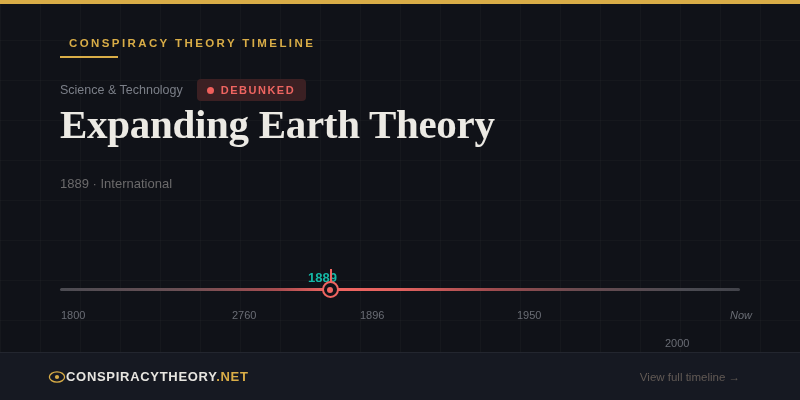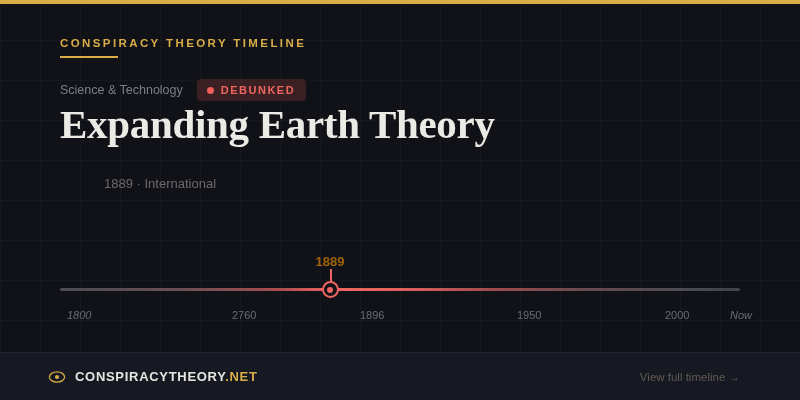--- a/index.html
+++ b/index.html
@@ -33,21 +33,21 @@
   #topbar {
     position:absolute; top:0; left:0;
     width:800px; height:4px;
     background:#d9ad47;
   }
 
   
   #content { position:absolute; left:60px; top:0; right:0; }
 
   #eyebrow {
-    position:absolute; left:0; top:37px;
+    position:absolute; left:9px; top:37px;
     font-size:11.5px; font-weight:bold;
     letter-spacing:2.4px;
     color:#d9ad47;
     white-space:nowrap;
   }
   #eyebrow-rule {
     position:absolute; left:0; top:56px;
     width:58px; height:2px;
     background:#d9ad47;
   }
@@ -86,21 +86,20 @@
     color:#eceae4;
     letter-spacing:-0.3px;
     white-space:nowrap;
   }
 
   #meta {
     position:absolute; left:0; top:176px;
     font-size:13px;
     color:#6b6a6b;
     white-space:nowrap;
-    margin-left:44px;
   }
 
   
   #timeline { position:absolute; left:60px; top:0; width:680px; }
 
   #track {
     position:absolute; top:288px; left:0;
     width:680px; height:3px;
     border-radius:2px;
     background:linear-gradient(to right,
@@ -129,45 +128,45 @@
     border:2px solid #ef6561;
     background:#101218;
   }
   #marker-core {
     position:absolute; left:-3px; top:286.5px;
     width:6px; height:6px;
     border-radius:50%;
     background:#ef6561;
   }
   #marker-year {
-    position:absolute; left:-22px; top:254px;
-    width:44px; text-align:center;
+    position:absolute; left:-22px; top:270px;
+    width:44px; text-align:left;
     font-size:13px; font-weight:bold;
-    color:#a16207;
+    color:#14b8a6;
     white-space:nowrap;
   }
 
   .tick {
     position:absolute; top:309px;
     font-size:11px;
     color:#6a6d75;
     white-space:nowrap;
   }
 
   
   #footer {
     position:absolute; left:0; bottom:0;
     width:800px; height:48px;
     background:#161922;
     border-top:1px solid #23262f;
     display:flex; align-items:center;
     justify-content:space-between;
     padding:0 60px 0 48px;
   }
-  #brand { display:flex; align-items:center; gap:9px; }
+  #brand { display:flex; align-items:center; gap:0; }
   #brand-icon { display:block; flex:none; }
   #brand-text {
     font-size:13px; font-weight:bold;
     letter-spacing:0.7px;
     color:#e7e5e0;
     white-space:nowrap;
   }
   #brand-tld { color:#d9ad47; }
   #footer-link {
     font-size:11.5px;
@@ -205,25 +204,25 @@
     <div id="track"></div>
 
     <div id="marker">
       <div id="marker-year">1889</div>
       <div id="marker-stem"></div>
       <div id="marker-ring"></div>
       <div id="marker-core"></div>
     </div>
 
     <div id="ticks">
-        <div class="tick" style="left: 7px; font-style: italic;">1800</div>
+        <div class="tick" style="left: 1px;">1800</div>
         <div class="tick" style="left: 172px;">2760</div>
         <div class="tick" style="left: 300px;">1896</div>
         <div class="tick" style="left: 457px;">1950</div>
-        <div class="tick" style="left: 605px;">2000</div>
+        <div class="tick" style="left: 605px; margin-top: 28px;">2000</div>
         <div class="tick" style="left: 670px; font-style: italic;">Now</div>
       </div>
   </div>
 
   <div id="footer">
     <div id="brand">
       <svg id="brand-icon" width="18" height="14" viewBox="0 0 18 14">
         <ellipse cx="9" cy="7" rx="7.6" ry="5.1" fill="none" stroke="#d9ad47" stroke-width="1.3"></ellipse>
         <circle cx="9" cy="7" r="2.1" fill="#d9ad47"></circle>
       </svg>

